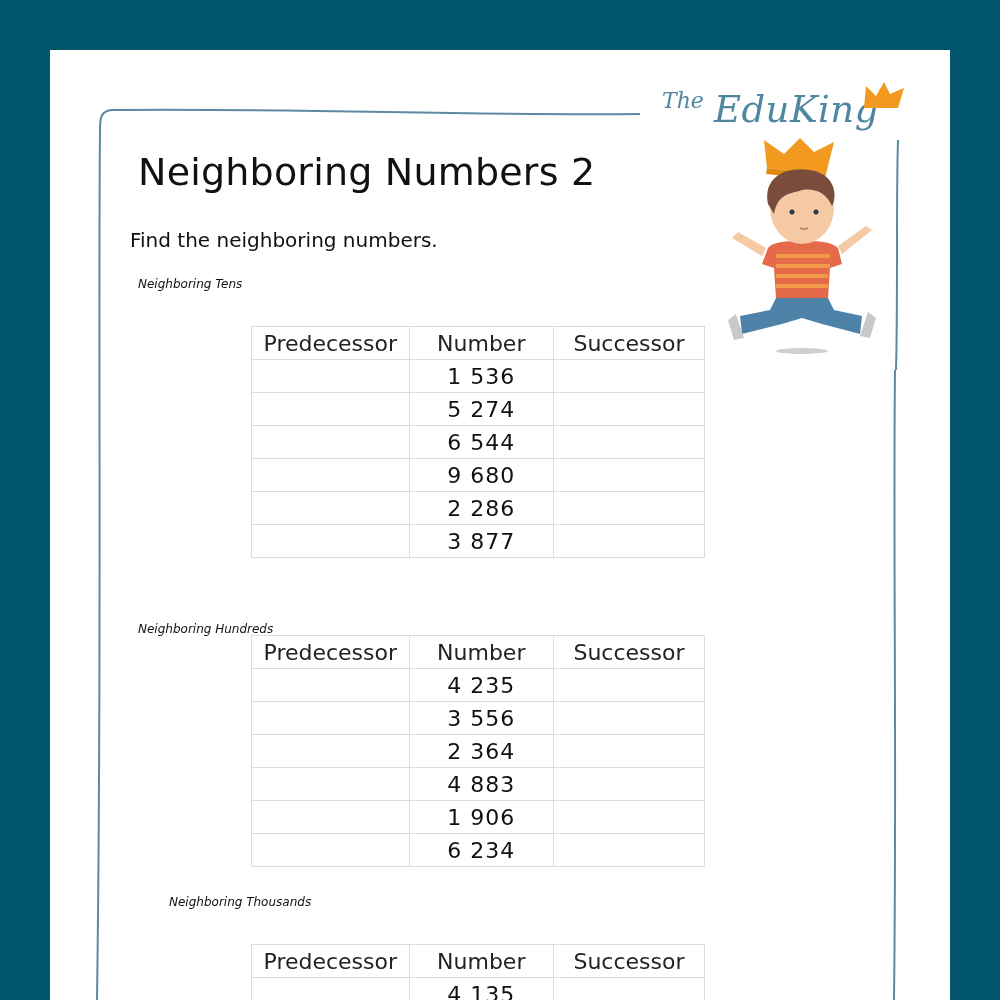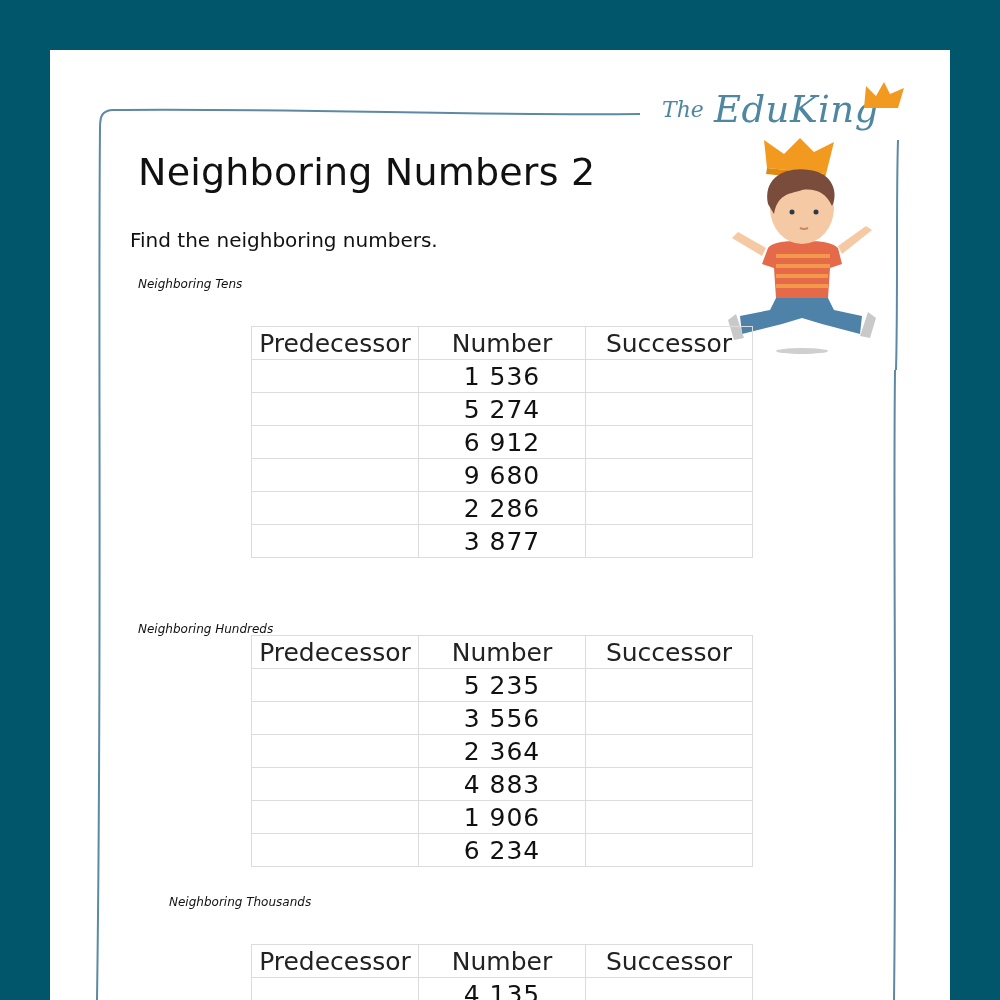--- a/index.html
+++ b/index.html
@@ -12,41 +12,41 @@
     }
     .page {
       position: absolute; left: 50px; top: 50px;
       width: 900px; height: 950px;
       background: #ffffff;
       overflow: hidden;
     }
     .frame { position: absolute; left: 0; top: 0; }
     .logo {
       position: absolute; left: 612px; top: 38px;
-      display: flex; align-items: center;
+      display: flex; align-items: flex-start;
       color: #4f87a0;
       font-family: "DejaVu Serif", serif;
     }
     .logo-the { font-size: 22px; font-style: italic; margin-right: 10px; }
     .logo-brand { font-size: 37px; font-style: italic; letter-spacing: 0.5px; }
     .crown-logo { position: absolute; left: 812px; top: 30px; }
     .kid { position: absolute; left: 672px; top: 88px; }
     .title {
       position: absolute; left: 88px; top: 100px;
       font-size: 38px; font-weight: normal; letter-spacing: 0.2px;
       margin: 0;
       font-family: "DejaVu Sans", sans-serif;
     }
     .instruction { position: absolute; left: 80px; top: 178px; font-size: 20px; }
     .section-label { position: absolute; left: 88px; font-size: 12px; font-style: italic; }
     table.nt {
       position: absolute; left: 201px;
       border-collapse: collapse;
-      width: 502px;
-      font-size: 25px;
+      width: 454px;
+      font-size: 22px;
     }
     table.nt th, table.nt td {
       border: 1px solid #dcdcdc;
       height: 32px; padding: 0;
       text-align: center; font-weight: normal;
       width: 166px;
     }
     table.nt th { color: #222; }
     table.nt td.num { letter-spacing: 1px; }
   </style>
@@ -104,21 +104,21 @@
         <td class="num">1 536</td>
         <td></td>
       </tr>
       <tr>
         <td></td>
         <td class="num">5 274</td>
         <td></td>
       </tr>
       <tr>
         <td></td>
-        <td class="num">6 912</td>
+        <td class="num">6 544</td>
         <td></td>
       </tr>
       <tr>
         <td></td>
         <td class="num">9 680</td>
         <td></td>
       </tr>
       <tr>
         <td></td>
         <td class="num">2 286</td>
@@ -137,21 +137,21 @@
     <thead>
       <tr>
         <th>Predecessor</th>
         <th>Number</th>
         <th>Successor</th>
       </tr>
     </thead>
     <tbody>
       <tr>
         <td></td>
-        <td class="num">5 235</td>
+        <td class="num">4 235</td>
         <td></td>
       </tr>
       <tr>
         <td></td>
         <td class="num">3 556</td>
         <td></td>
       </tr>
       <tr>
         <td></td>
         <td class="num">2 364</td>

